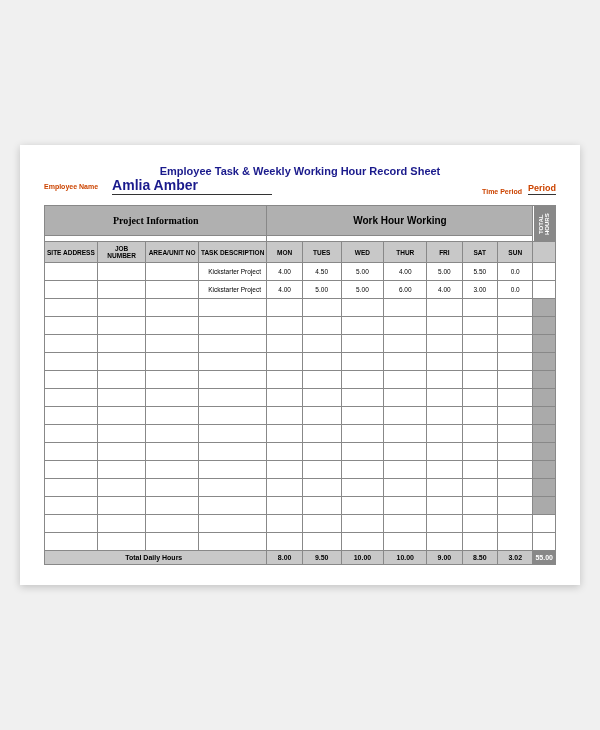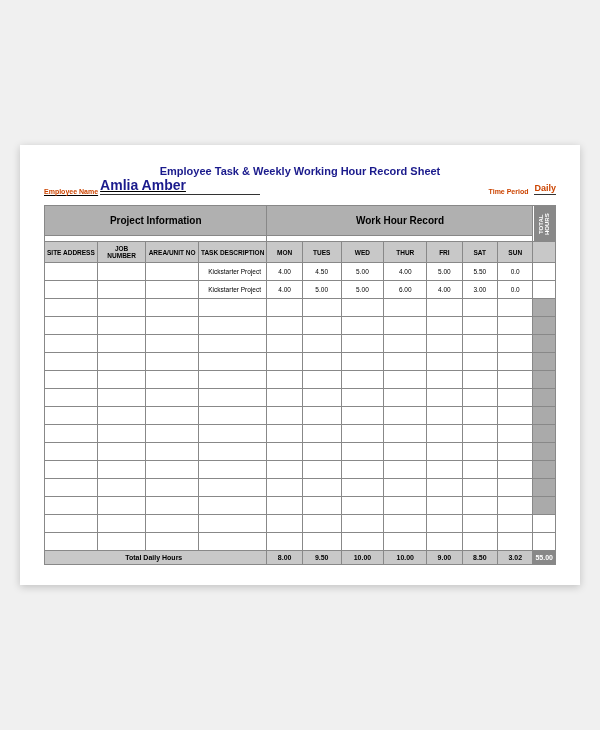--- a/index.html
+++ b/index.html
@@ -24,23 +24,22 @@
       color: #1a1a8c;
     }
     .header-row {
       display: flex;
       align-items: flex-end;
       justify-content: space-between;
       margin-bottom: 10px;
     }
     .employee-section {
       display: flex;
-      align-items: flex-end;
-      gap: 2px;
-      text-decoration: underline;
+      align-items: center;
+      gap: 14px;
     }
     .label-small {
       font-size: 7px;
       color: #cc4400;
       font-weight: bold;
       white-space: nowrap;
     }
     .employee-name {
       font-size: 14px;
       font-weight: bold;
@@ -75,20 +74,21 @@
     }
 
     
     .section-header-project {
       background: #b0b0b0;
       font-weight: bold;
       font-size: 10px;
       color: #000;
       padding: 6px 4px;
       width: 45%;
+      font-family: Liberation Serif, serif;
     }
     .section-header-work {
       background: #b0b0b0;
       font-weight: bold;
       font-size: 10px;
       color: #000;
       padding: 6px 4px;
       width: 55%;
     }
 
@@ -155,30 +155,30 @@
 <div class="page">
   <div class="main-title">Employee Task &amp; Weekly Working Hour Record Sheet</div>
 
   <div class="header-row">
     <div class="employee-section">
       <span class="label-small">Employee Name</span>
       <span class="employee-name">Amlia Amber</span>
     </div>
     <div class="time-period-section">
       <span class="label-small">Time Period</span>
-      <span class="time-period-value">Daily</span>
+      <span class="time-period-value">Period</span>
     </div>
   </div>
 
   <table class="main-table">
     <thead>
 
       <tr>
         <th colspan="4" class="section-header-project">Project Information</th>
-        <th colspan="7" class="section-header-work">Work Hour Record</th>
+        <th colspan="7" class="section-header-work">Work Hour Working</th>
         <th rowspan="2" class="total-hours-label">TOTAL<br>HOURS</th>
       </tr>
 
       <tr>
         <td colspan="4" style="height:6px; border:1px solid #888; background:white;"></td>
         <td colspan="7" style="height:6px; border:1px solid #888; background:white;"></td>
       </tr>
 
       <tr>
         <th class="col-header">SITE ADDRESS</th>

